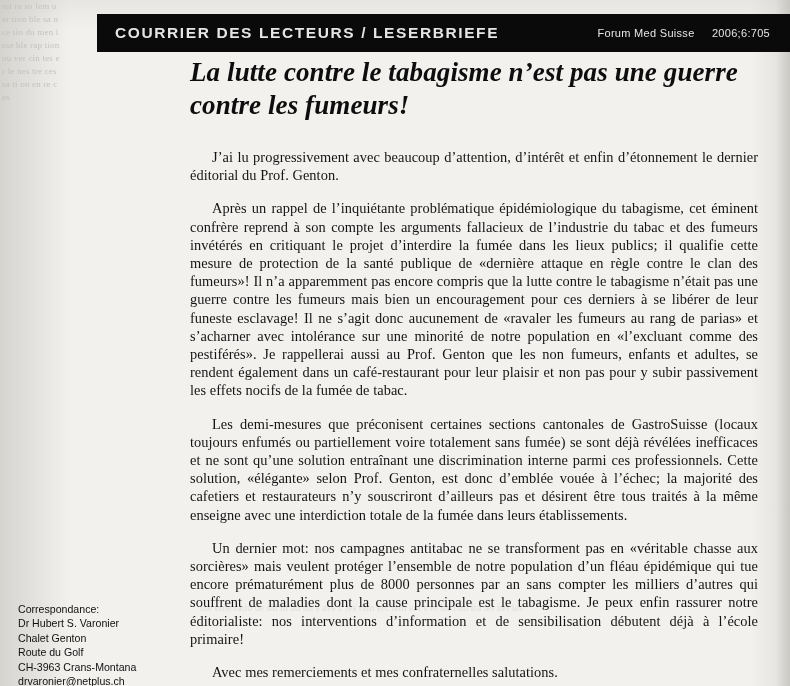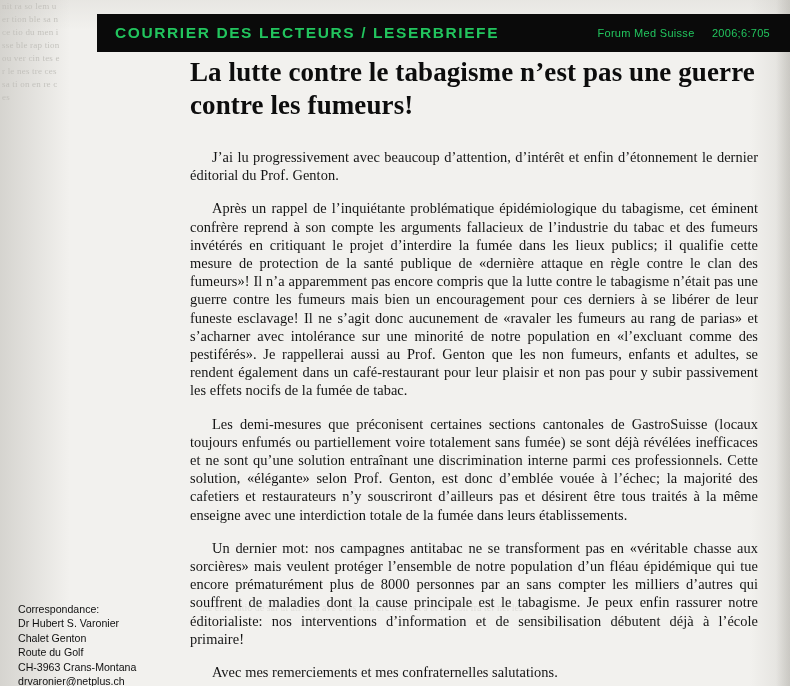--- a/index.html
+++ b/index.html
@@ -65,21 +65,21 @@
   }
 
   
   .header-bar {
     position: absolute;
     left: 97px;
     top: 14px;
     width: 693px;
     height: 38px;
     background: #0a0a0a;
-    color: #22c55e;
+    color: #e5e5e5;
     display: flex;
     align-items: center;
     justify-content: space-between;
     padding: 0 16px 0 18px;
     box-sizing: border-box;
   }
   .header-title {
     font-family: "Liberation Sans", sans-serif;
     font-weight: bold;
     font-size: 15.5px;
@@ -100,20 +100,21 @@
 
   
   .article {
     position: absolute;
     left: 190px;
     top: 56px;
     width: 580px;
   }
   .headline {
     font-family: "Liberation Serif", serif;
+    font-style: italic;
     font-weight: bold;
     font-size: 27px;
     line-height: 33px;
     color: #0d0d0d;
     margin: 0 0 26px 0;
     letter-spacing: 0.1px;
   }
   .body-text p {
     margin: 0 12px 15px 0;
     font-size: 14.4px;

